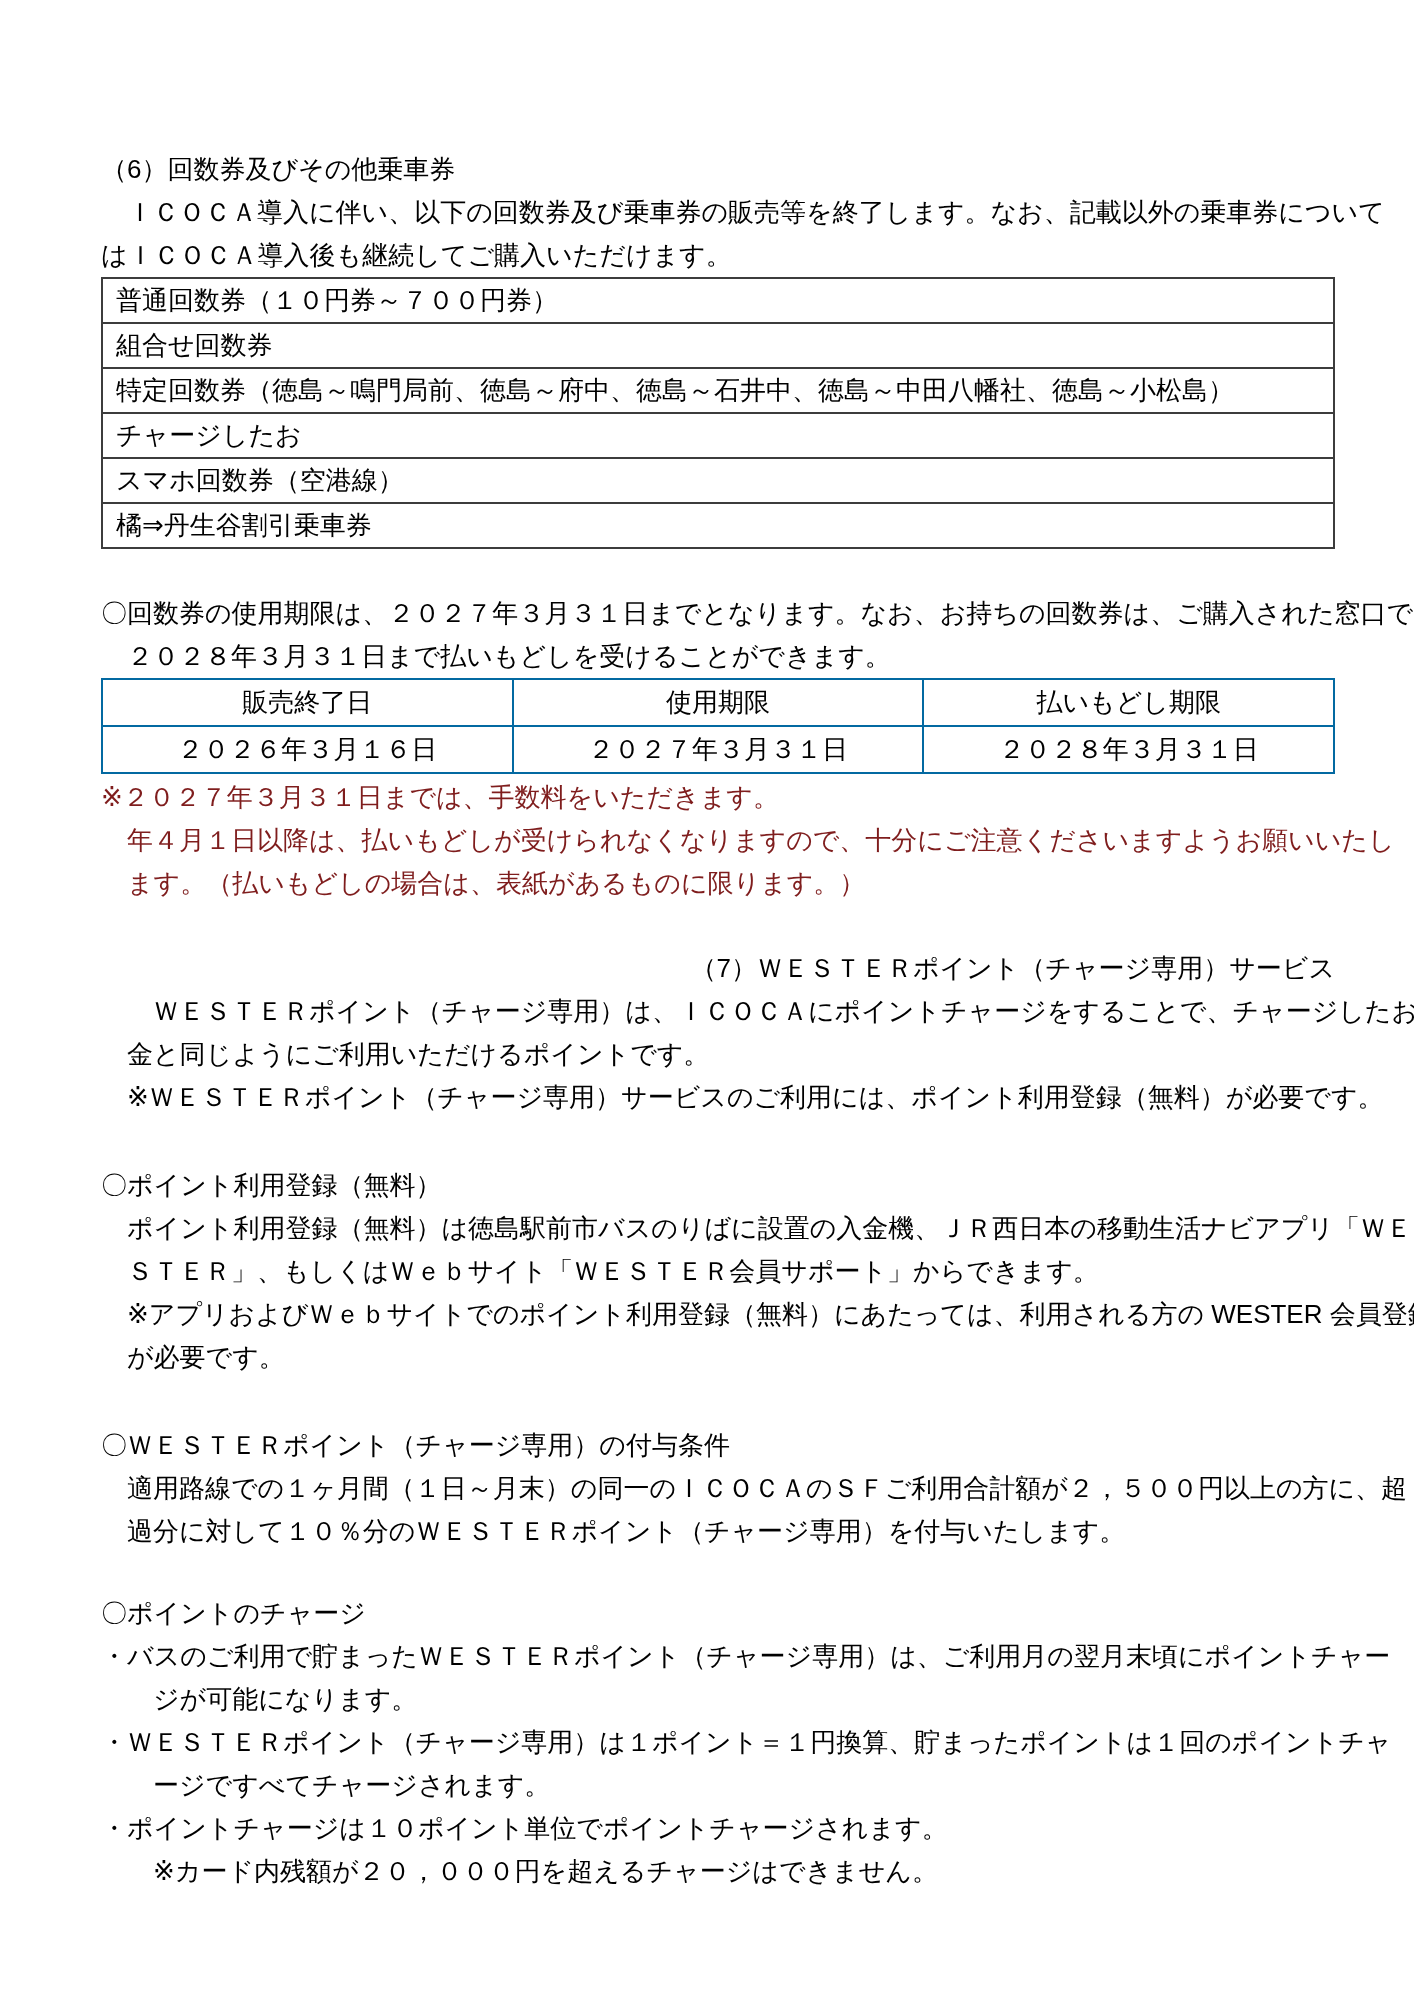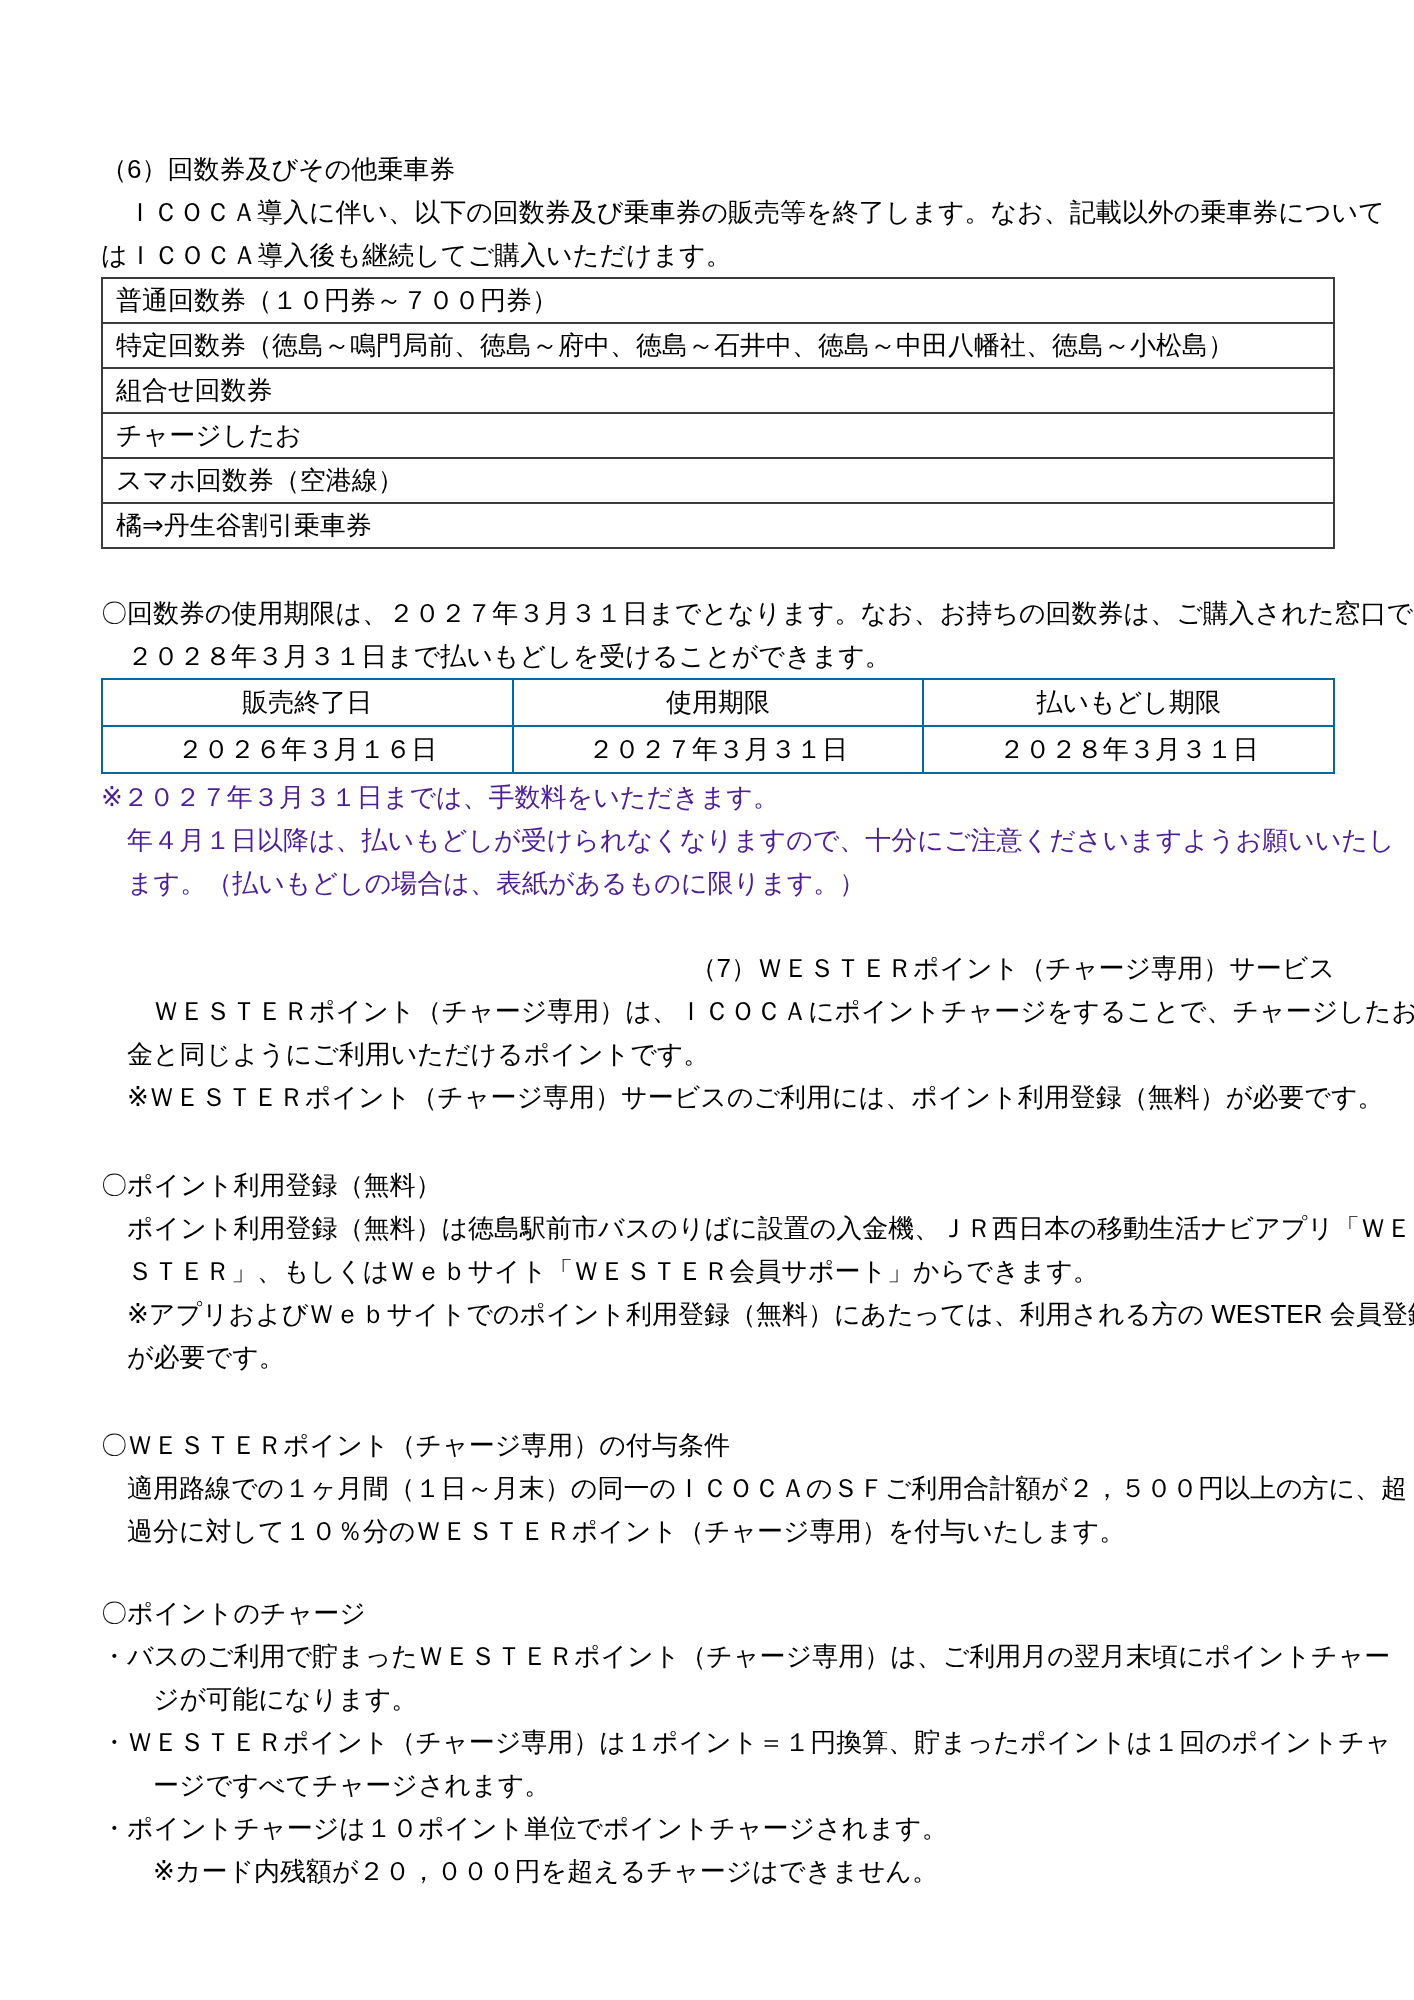--- a/index.html
+++ b/index.html
@@ -19,21 +19,21 @@
     width: 1414px;
     height: 2000px;
     padding: 148px 79px 32px 101px;
     font-size: 26px;
     line-height: 43px;
   }
   .h, .para .line {
     white-space: pre;
   }
   .para.red .line {
-    color: #4c1d95;
+    color: #7f1d1d;
   }
   table {
     border-collapse: collapse;
     width: 1234px;
     table-layout: fixed;
   }
   table.t1 td {
     border: 2px solid #3c3c3c;
     height: 40px;
     padding: 0 6px 0 13px;
@@ -68,24 +68,24 @@
       <div class="line">　ＩＣＯＣＡ導入に伴い、以下の回数券及び乗車券の販売等を終了します。なお、記載以外の乗車券について</div>
       <div class="line">はＩＣＯＣＡ導入後も継続してご購入いただけます。</div>
     </div>
 
   <table class="t1">
     <tbody>
         <tr>
           <td>普通回数券（１０円券～７００円券）</td>
         </tr>
         <tr>
-          <td>特定回数券（徳島～鳴門局前、徳島～府中、徳島～石井中、徳島～中田八幡社、徳島～小松島）</td>
+          <td>組合せ回数券</td>
         </tr>
         <tr>
-          <td>組合せ回数券</td>
+          <td>特定回数券（徳島～鳴門局前、徳島～府中、徳島～石井中、徳島～中田八幡社、徳島～小松島）</td>
         </tr>
         <tr>
           <td>チャージしたお</td>
         </tr>
         <tr>
           <td>スマホ回数券（空港線）</td>
         </tr>
         <tr>
           <td>橘⇒丹生谷割引乗車券</td>
         </tr>

